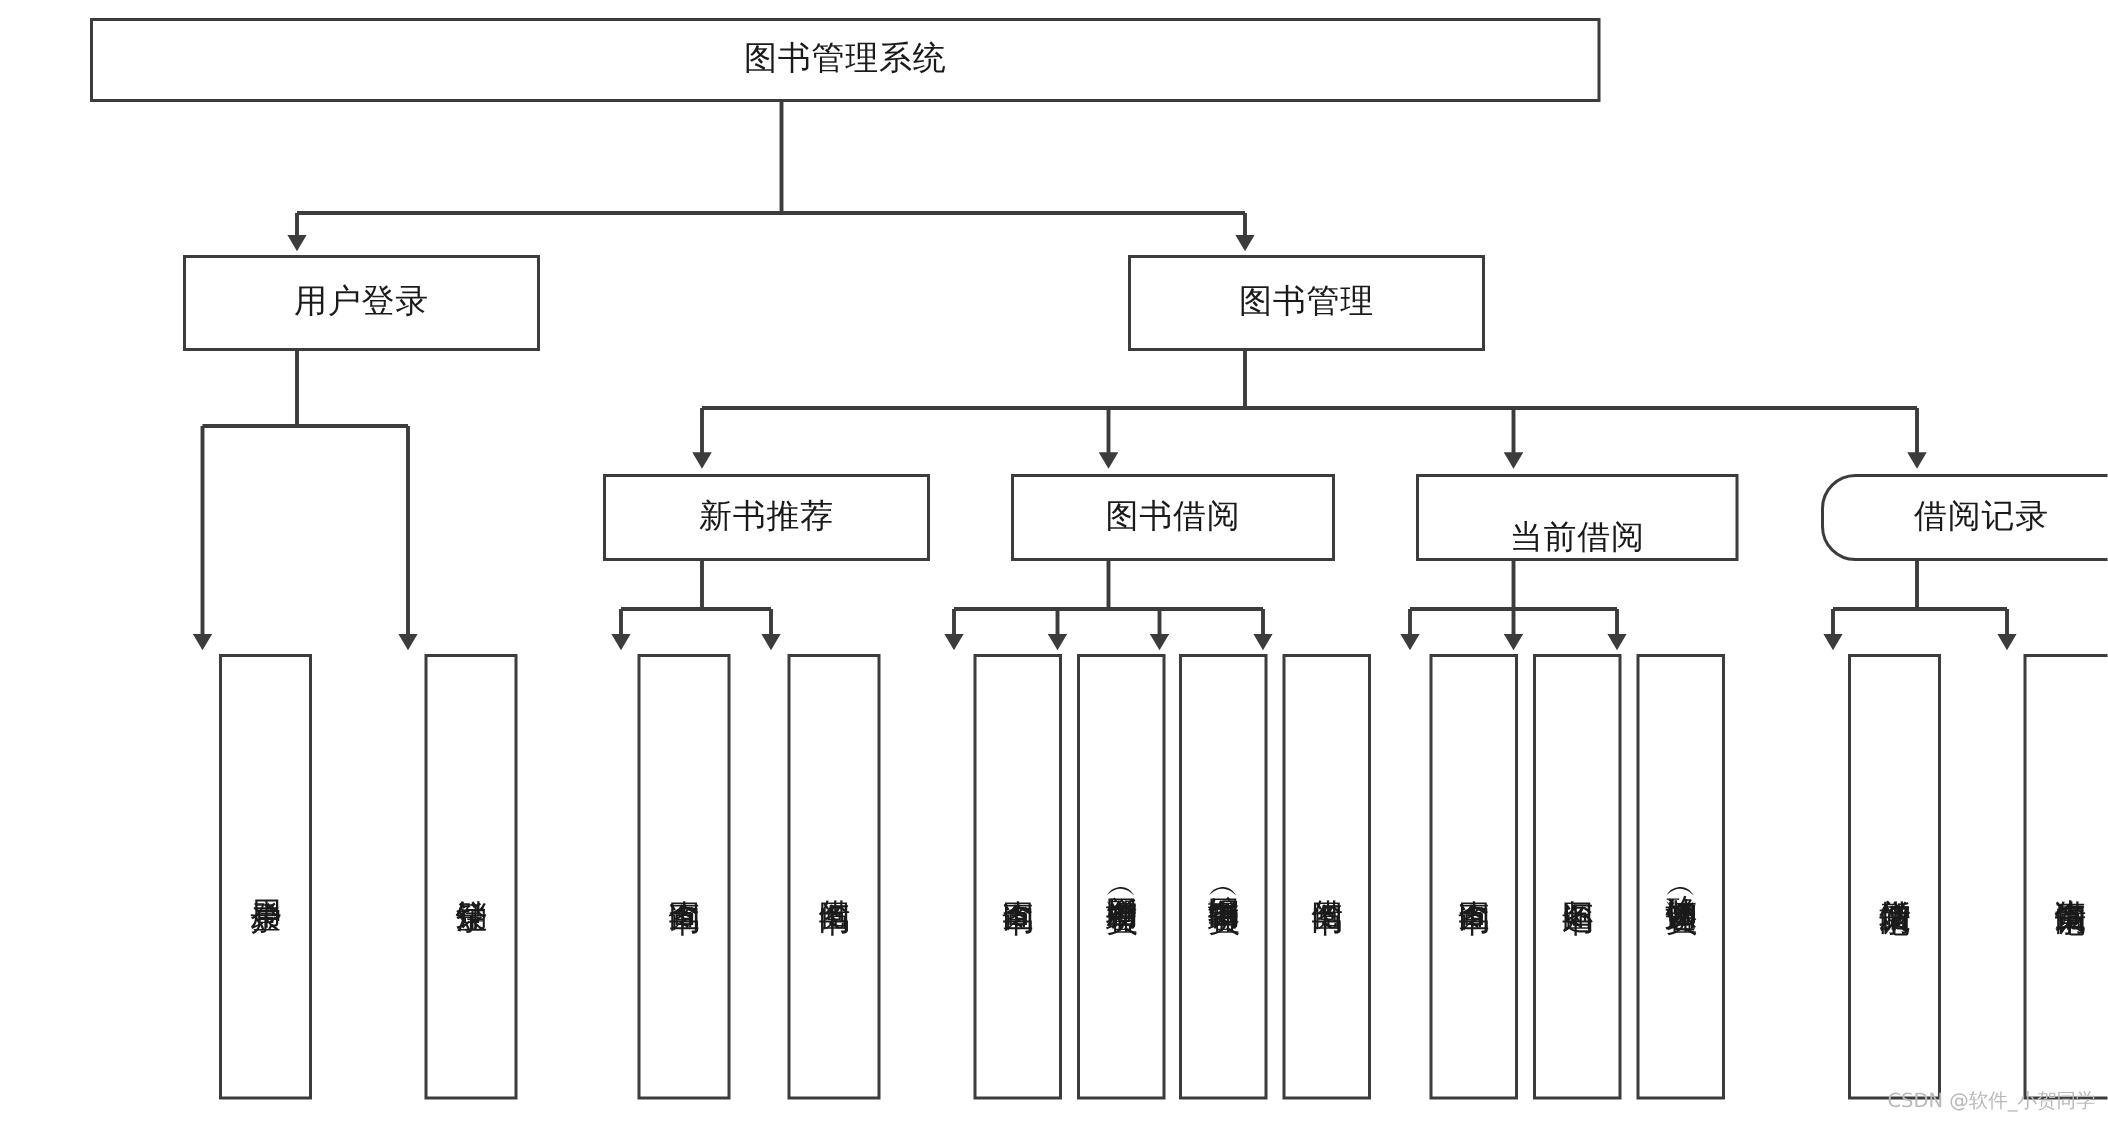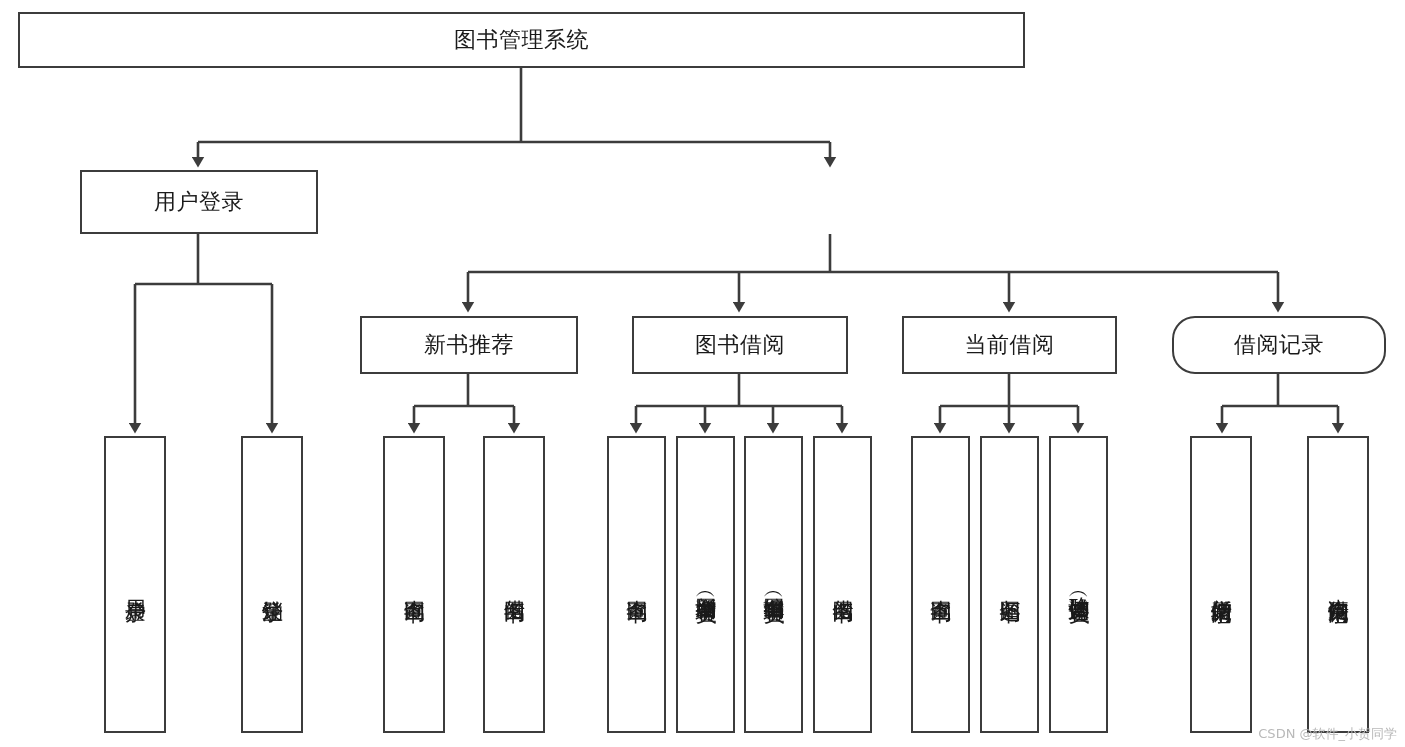--- a/index.html
+++ b/index.html
@@ -30,20 +30,21 @@
   }
   .node-box {
     position: absolute;
     box-sizing: border-box;
     background: #ffffff;
     border: 2.5px solid #3c3c3c;
     display: flex;
     align-items: center;
     justify-content: center;
     overflow: hidden;
+    margin-left: 42px;
   }
   .node-label-h {
     font-size: 22px;
     color: #1a1a1a;
     line-height: 1.2;
     white-space: nowrap;
     letter-spacing: 0.5px;
   }
   .node-label-v {
     font-size: 21px;
@@ -122,30 +123,33 @@
   </svg>
 
   <div class="node-box" style="left:18px; top:12px; width:1007px; height:56px;">
     <span class="node-label-h">图书管理系统</span>
   </div>
 
   <div class="node-box" style="left:80px; top:170px; width:238px; height:64px;">
     <span class="node-label-h">用户登录</span>
   </div>
 
+  <div class="node-box" style="left:710px; top:170px; width:238px; height:64px;">
+    <span class="node-label-h">图书管理</span>
+  </div>
 
   <div class="node-box" style="left:360px; top:316px; width:218px; height:58px;">
     <span class="node-label-h">新书推荐</span>
   </div>
 
   <div class="node-box" style="left:632px; top:316px; width:216px; height:58px;">
     <span class="node-label-h">图书借阅</span>
   </div>
 
-  <div class="node-box" style="left:902px; top:316px; width:215px; height:58px;">
+  <div class="node-box" style="left:902px; top:316px; width:215px; height:58px;align-items:flex-end;">
     <span class="node-label-h">当前借阅</span>
   </div>
 
   <div class="node-box" style="left:1172px; top:316px; width:214px; height:58px;border-radius:23px;">
     <span class="node-label-h">借阅记录</span>
   </div>
 
   <div class="node-box" style="left:104px; top:436px; width:62px; height:297px;">
     <span class="node-label-v">用户登录</span>
   </div>

